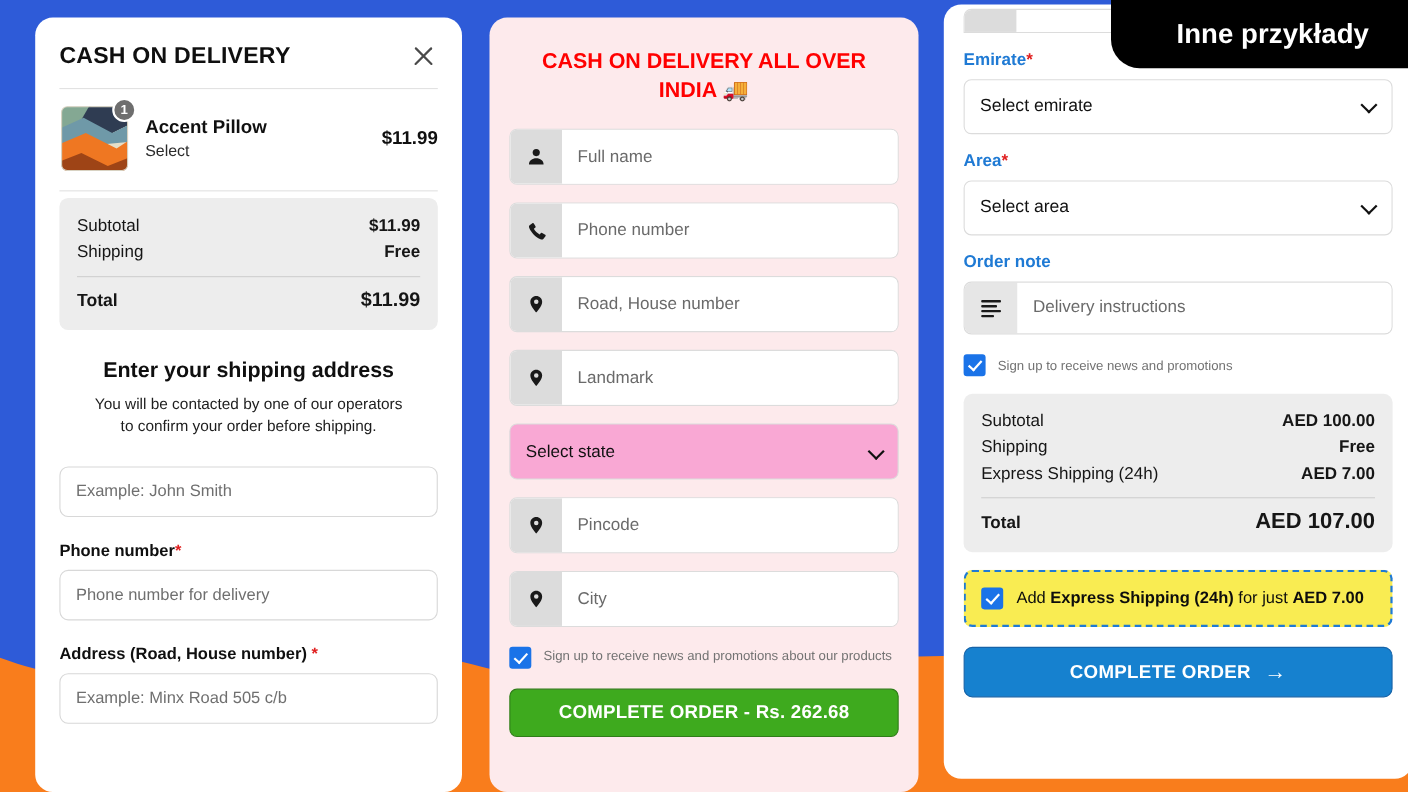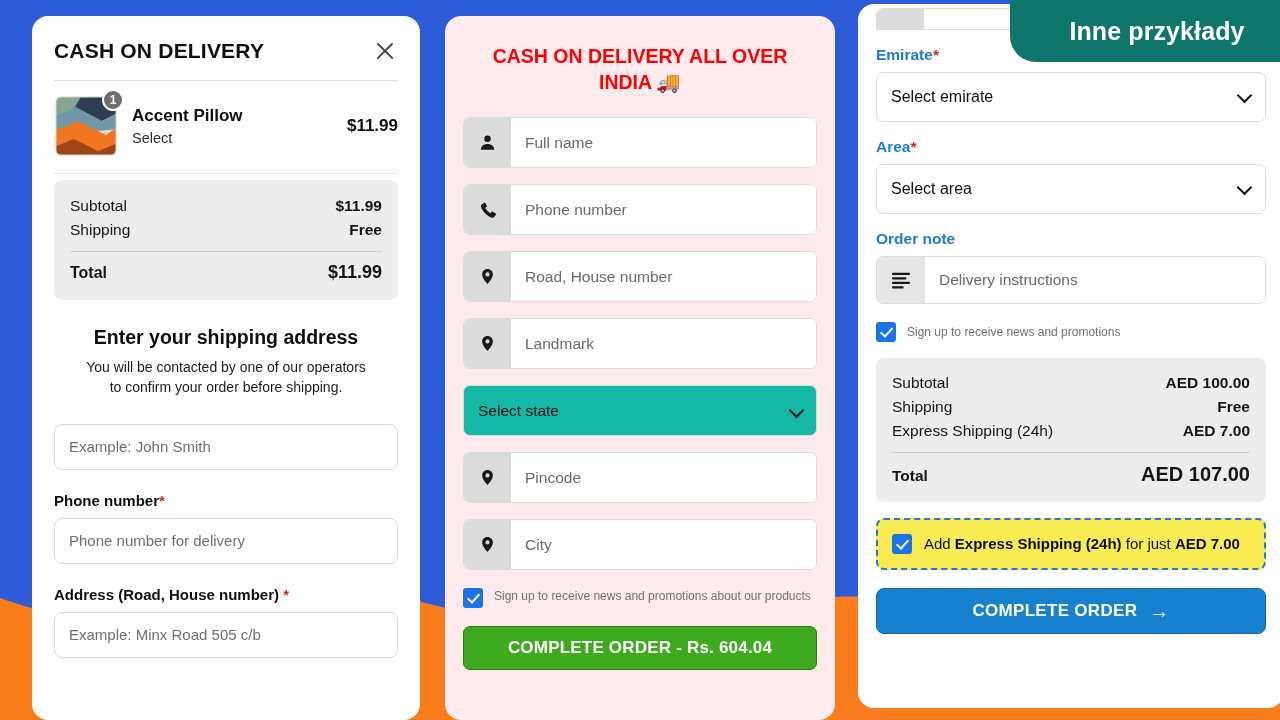--- a/index.html
+++ b/index.html
@@ -21,21 +21,21 @@
     overflow: hidden;
     pointer-events: none;
   }
   #bg-orange svg { display: block; }
 
   
   #badge {
     position: absolute;
     right: 0; top: 0;
     width: 270px; height: 62px;
-    background: #0f766e;
+    background: #000000;
     border-bottom-left-radius: 26px;
     display: flex; align-items: center; justify-content: center;
     z-index: 40;
     padding-left: 24px;
   }
   #badge span {
     color: #fff;
     font-size: 25px;
     font-weight: bold;
     letter-spacing: .1px;
@@ -132,21 +132,21 @@
     width: 47px; flex: 0 0 auto; background: #dcdcdc;
     display: flex; align-items: center; justify-content: center;
   }
   .grp input {
     flex: 1 1 auto; border: none; outline: none; background: #fff;
     font-size: 15.5px; color: #111; padding: 0 14px; font-family: inherit;
   }
   .grp input::placeholder { color: #6a6a6a; }
   .select-box {
     position: relative; margin-top: 16px; height: 51px;
-    border: 1px solid #dcdcdc; border-radius: 7px; background: #14b8a6;
+    border: 1px solid #dcdcdc; border-radius: 7px; background: #f9a8d4;
     display: flex; align-items: center; padding: 0 14px;
     font-size: 15.5px; color: #111; cursor: pointer;
   }
   .select-box .chev {
     position: absolute; right: 14px; top: 50%;
     width: 11px; height: 11px; margin-top: -6px;
     border-right: 2.2px solid #111; border-bottom: 2.2px solid #111;
     transform: rotate(45deg);
   }
   .cb-row { display: flex; align-items: center; gap: 11px; margin-top: 18px; }
@@ -379,21 +379,21 @@
           </svg>
       </div>
       <input placeholder="City" style="">
     </div>
 
     <div class="cb-row top">
       <div class="cbox"></div>
       <div class="cb-label">Sign up to receive news and promotions about our products</div>
     </div>
 
-    <div class="big-btn">COMPLETE ORDER - Rs. 604.04</div>
+    <div class="big-btn">COMPLETE ORDER - Rs. 262.68</div>
   </div>
 
   <div class="panel" id="panel3">
 
     <div class="p3-cut">
       <div class="addon"></div>
     </div>
 
     <div class="blue-label">
       <span>Emirate</span><span class="req">*</span>

